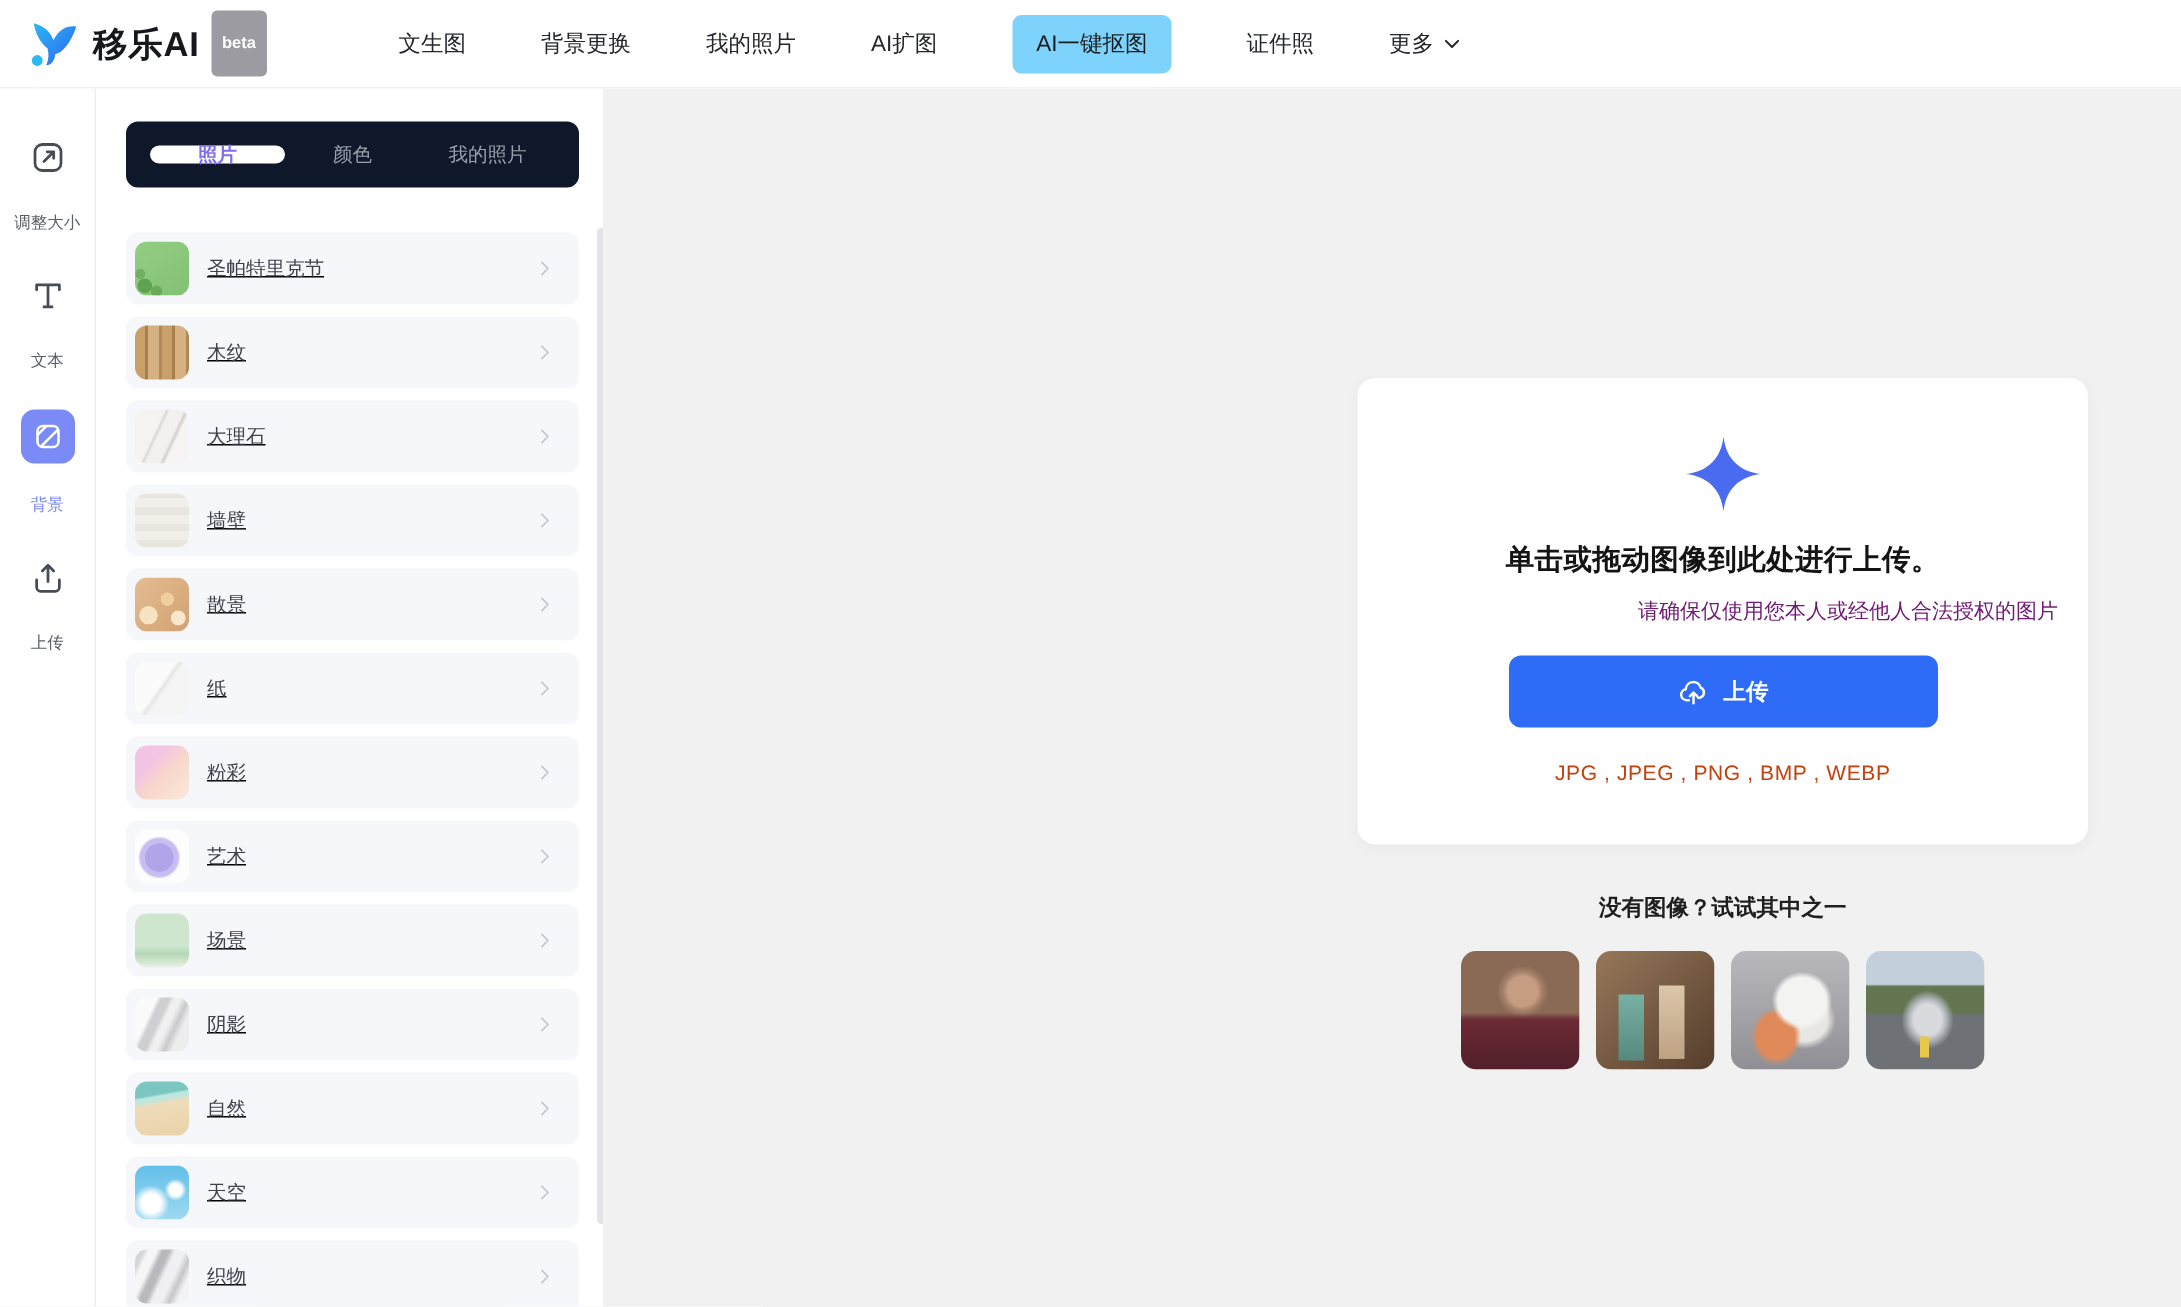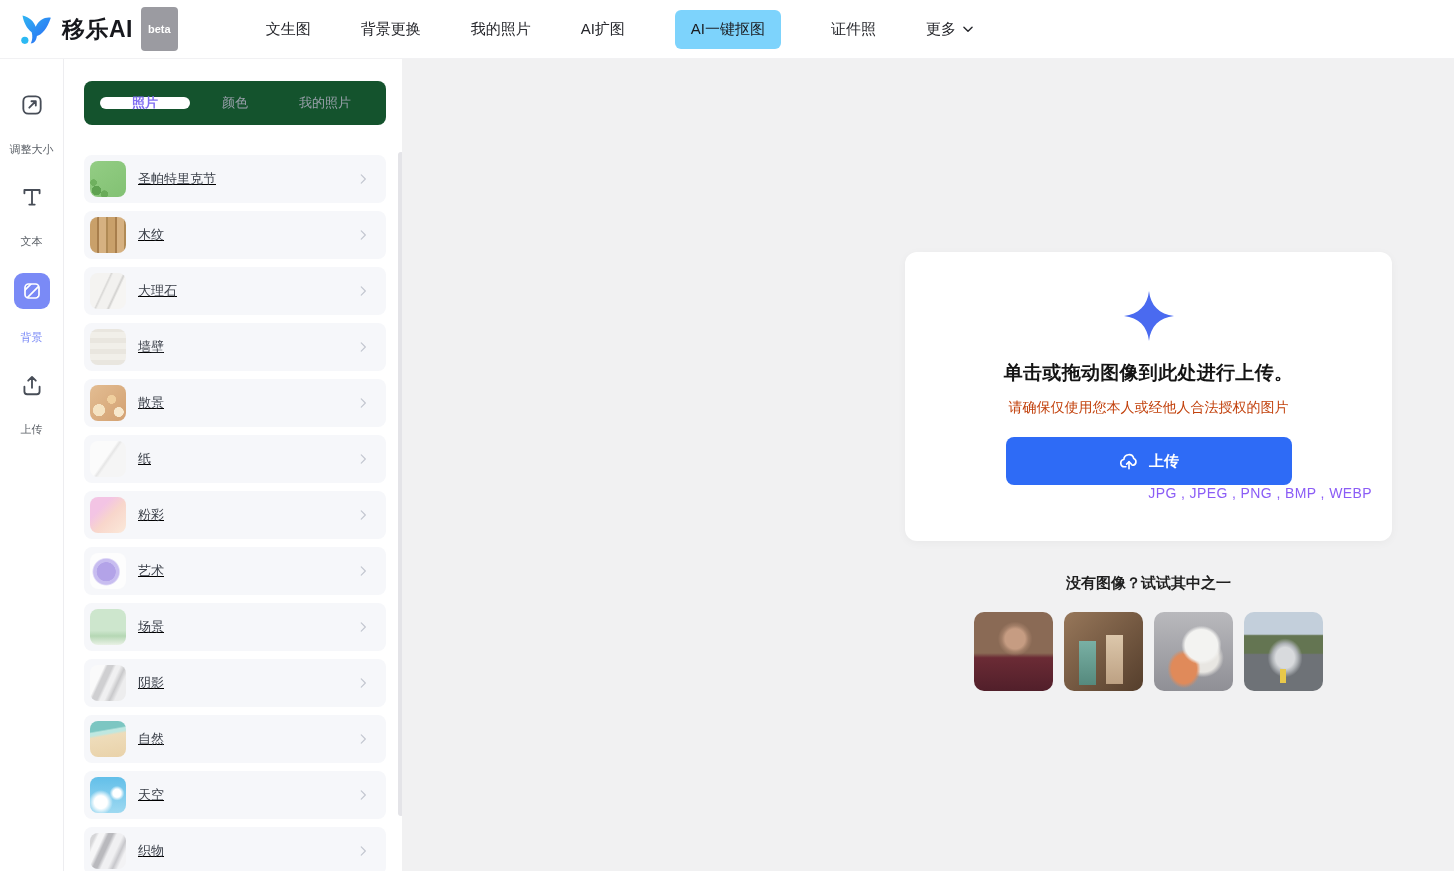--- a/index.html
+++ b/index.html
@@ -22,21 +22,21 @@
   .rail { position:absolute; top:59px; left:0; width:64px; height:812px; background:#fff;
           border-right:1px solid #ededf0; display:flex; flex-direction:column; align-items:center; padding-top:30px; }
   .rail-item { display:flex; flex-direction:column; align-items:center; gap:23px; margin-bottom:26px; cursor:pointer; width:40px; }
   .rail-item .tile { width:32px; height:32px; display:flex; align-items:center; justify-content:center; border-radius:9px; }
   .rail-item .lbl { font-size:11px; color:#5b6067; line-height:1; white-space:nowrap; }
   .rail-item.active .tile { width:36px; height:36px; background:#7a8af6; }
   .rail-item.active .lbl { color:#7a8af6; }
 
   
   .panel { position:absolute; top:59px; left:64px; width:338px; height:812px; background:#fff; padding:0 16px 0 20px; }
-  .tabs { margin-top:22px; height:44px; background:#14532d; border-radius:8px; display:flex; padding:16px; }
+  .tabs { margin-top:22px; height:44px; background:#0f172a; border-radius:8px; display:flex; padding:16px; }
   .tab { flex:1; display:flex; align-items:center; justify-content:center; font-size:13px; color:#9aa0ab;
          border-radius:6px; cursor:pointer; }
   .tab.active { background:#fff; color:#7f6ef2; font-weight:600; }
   .cat-list { margin-top:30px; display:flex; flex-direction:column; gap:8px; }
   .cat-row { height:48px; background:#f6f7fa; border-radius:8px; display:flex; align-items:center;
              padding:0 16px 0 6px; cursor:pointer;text-decoration:underline; }
   .cat-thumb { width:36px; height:36px; border-radius:8px; flex:none; }
   .cat-label { font-size:13px; color:#3c414a; margin-left:12px; flex:1; }
   .scroll-thumb { position:absolute; top:93px; right:-2px; width:6px; height:664px; background:#e4e4e8; border-radius:3px; cursor:pointer; }
 
@@ -63,25 +63,25 @@
                linear-gradient(to bottom,#62bfe9,#9ed9f1); }
   .t12 { background:linear-gradient(115deg,#d6d6d8 0 12%,#f6f6f7 18% 28%,#b9b9bd 36% 44%,#f0f0f2 52% 64%,#c7c7cb 74%,#f3f3f5 84%); }
 
   
   .canvas { position:absolute; top:59px; left:402px; width:1052px; height:812px; background:#f1f1f2; }
   .upload-col { position:absolute; left:503px; top:0; width:487px; }
   .upload-card { margin-top:193px; background:#fff; border-radius:12px; padding:38px 20px 40px;
                  text-align:center; box-shadow:0 2px 10px rgba(0,0,0,.04); cursor:pointer; }
   .sparkle { display:block; margin:0 auto; }
   .up-title { margin-top:18px; font-size:19px; font-weight:700; color:#141414; letter-spacing:.3px; }
-  .up-warning { margin-top:13px; font-size:14px; color:#c2410c; }
+  .up-warning { margin-top:13px; font-size:14px; color:#701a75;text-align:right; }
   .up-btn { margin:20px auto 0; width:286px; height:48px; background:#2e6bf6; border:none; border-radius:8px;
             color:#fff; font-size:15px; font-weight:700; display:flex; align-items:center; justify-content:center;
             gap:9px; cursor:pointer; font-family:inherit; }
-  .up-formats { font-size:14px; color:#8b5cf6; letter-spacing:.4px;text-align:right; }
+  .up-formats { margin-top:22px; font-size:14px; color:#c2410c; letter-spacing:.4px; }
 
   .samples-title { margin-top:33px; text-align:center; font-size:15px; font-weight:700; color:#1f1f1f; }
   .samples-row { margin-top:19px; display:flex; justify-content:center; gap:11px; }
   .sample { width:79px; height:79px; border-radius:10px; cursor:pointer; flex:none; }
   .s0 { background:radial-gradient(circle at 52% 34%,#c69c82 0 15%,rgba(198,156,130,.4) 20%,transparent 26%),
               linear-gradient(to bottom,#8a6a55 0 52%,#6b2b35 58%,#511f2a 100%); }
   .s1 { background:linear-gradient(#79b0a4,#55897d) 24% 82% / 22% 56% no-repeat,
               linear-gradient(#dcc7ab,#bda183) 68% 78% / 22% 62% no-repeat,
               linear-gradient(135deg,#97775a,#553e2c); }
   .s2 { background:radial-gradient(ellipse at 60% 42%,#f3f3f1 0 24%,transparent 30%),

